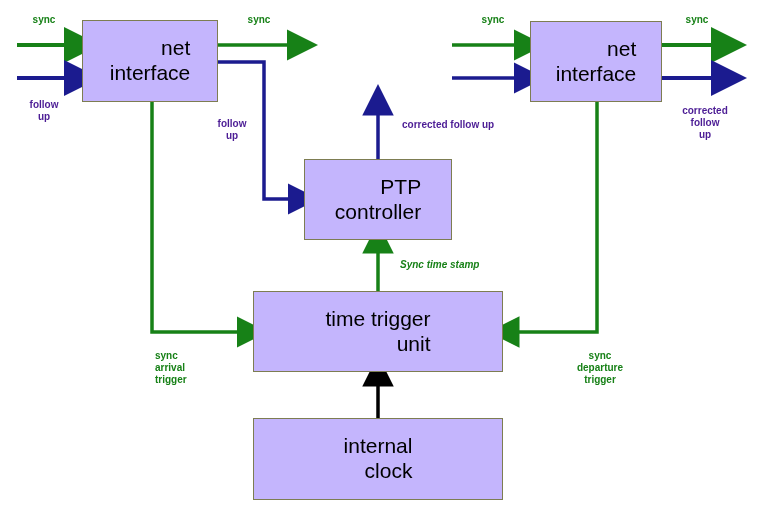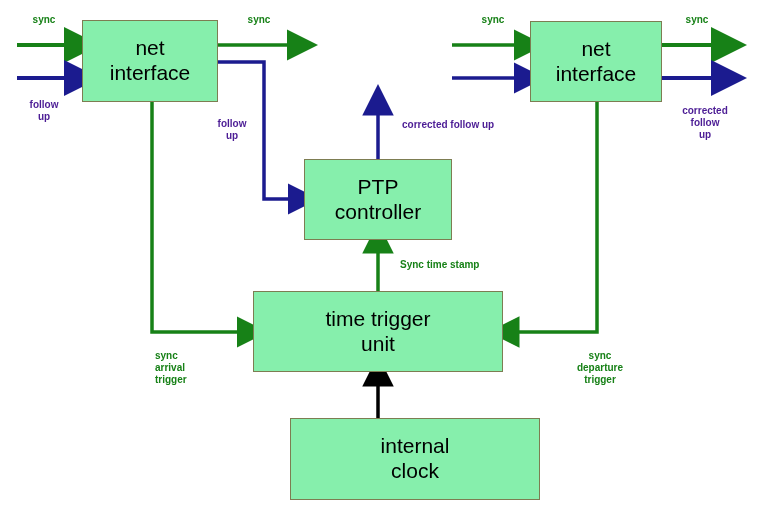--- a/index.html
+++ b/index.html
@@ -21,27 +21,27 @@
   }
   #wire-layer {
     position: absolute;
     left: 0;
     top: 0;
     width: 768px;
     height: 521px;
   }
   .box {
     position: absolute;
-    background: #86efac;
+    background: #c4b5fd;
     border: 1px solid #7d7d52;
     box-sizing: border-box;
     display: flex;
     align-items: center;
     justify-content: center;
-    text-align: center;
+    text-align: right;
     color: #000000;
     font-family: "Liberation Sans", sans-serif;
     font-size: 21px;
     font-weight: 400;
     line-height: 1.18;
     letter-spacing: 0px;
     z-index: 3;
   }
   .box .box-label {
     display: block;
@@ -121,21 +121,21 @@
   <div class="box" style="left:304px; top:159px; width:148px; height:81px;">
     <span class="box-label">PTP
 controller</span>
   </div>
 
   <div class="box" style="left:253px; top:291px; width:250px; height:81px;">
     <span class="box-label">time trigger
 unit</span>
   </div>
 
-  <div class="box" style="left:253px; top:418px; width:250px; height:82px;margin-left:37px;">
+  <div class="box" style="left:253px; top:418px; width:250px; height:82px;">
     <span class="box-label">internal
 clock</span>
   </div>
 
   <div class="lbl green ctr" style="left:13px; top:14px; width:62px;">sync</div>
 
   <div class="lbl blue ctr" style="left:8px; top:99px; width:72px;">follow
 up</div>
 
   <div class="lbl green ctr" style="left:228px; top:14px; width:62px;">sync</div>
@@ -146,21 +146,21 @@
   <div class="lbl green ctr" style="left:462px; top:14px; width:62px;">sync</div>
 
   <div class="lbl blue lft" style="left:402px; top:119px; width:180px;">corrected follow up</div>
 
   <div class="lbl green ctr" style="left:666px; top:14px; width:62px;">sync</div>
 
   <div class="lbl blue ctr" style="left:655px; top:105px; width:100px;">corrected
 follow
 up</div>
 
-  <div class="lbl green lft" style="left:400px; top:259px; width:180px;">Sync time stamp</div>
+  <div class="lbl green lft" style="left:400px; top:259px; width:180px;font-style:italic;">Sync time stamp</div>
 
   <div class="lbl green lft" style="left:155px; top:350px; width:110px;">sync
 arrival
 trigger</div>
 
   <div class="lbl green ctr" style="left:540px; top:350px; width:120px;">sync
 departure
 trigger</div>
 
 </div>

